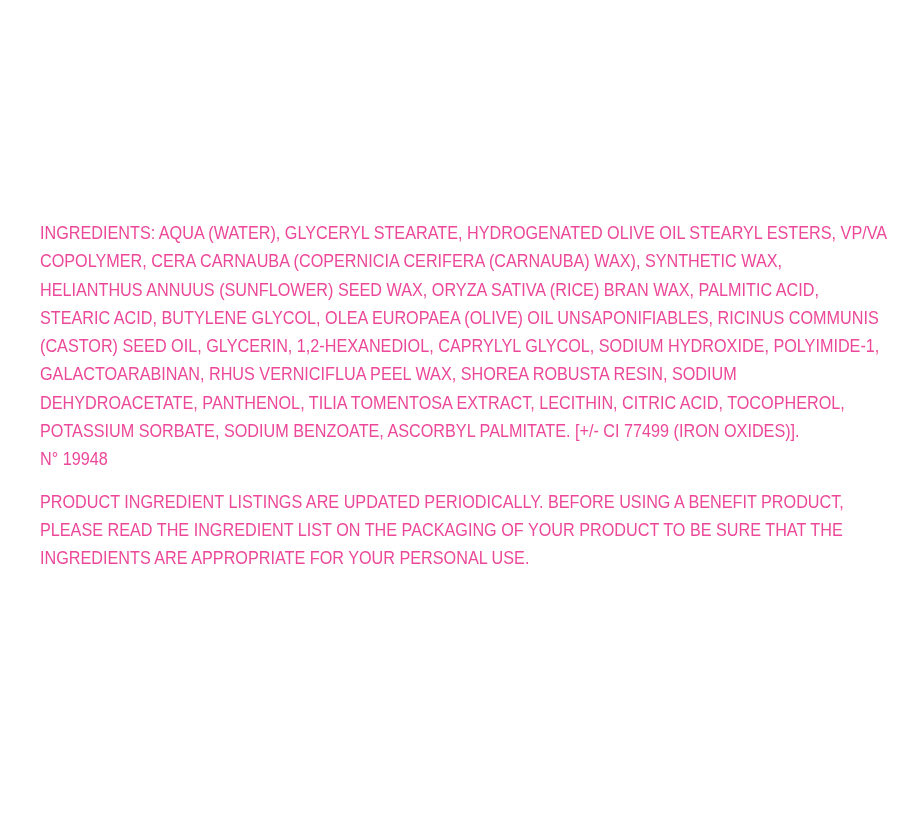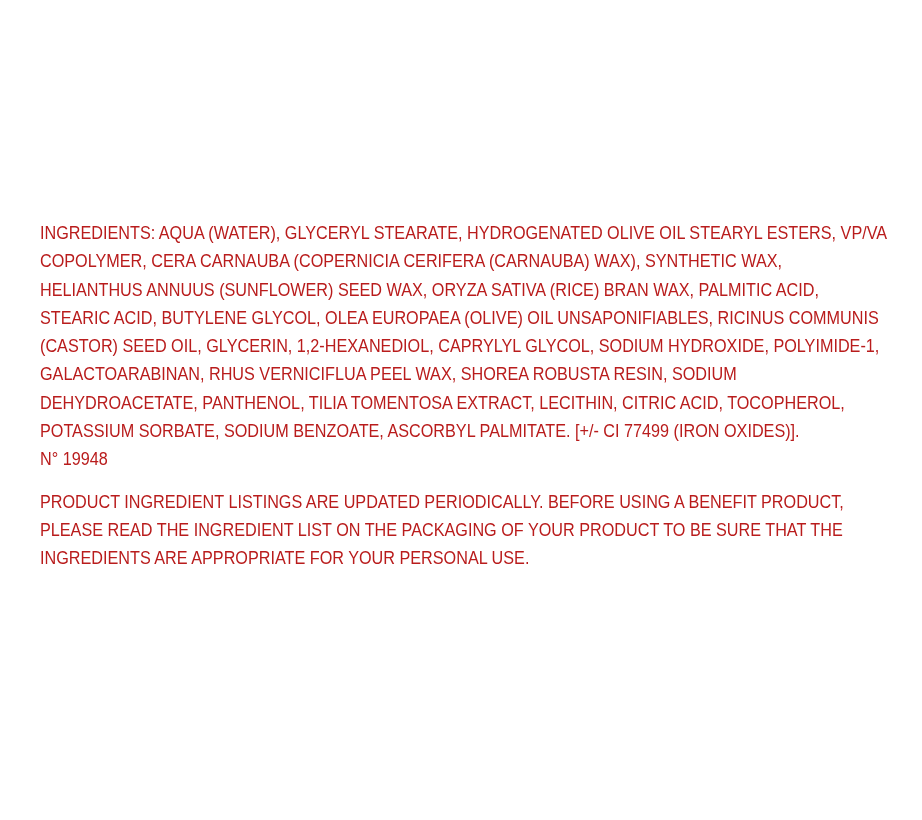--- a/index.html
+++ b/index.html
@@ -9,21 +9,21 @@
   body {
     width: 922px;
     height: 820px;
     background: #ffffff;
     overflow: hidden;
     font-family: "Liberation Sans", sans-serif;
   }
   .document {
     position: relative;
     padding: 219px 13px 0 40px;
-    color: #b91c1c;
+    color: #ec4899;
   }
   
   .condense {
     transform: scaleX(0.9);
     transform-origin: 0 0;
     width: 980px;
   }
   .para {
     font-size: 18px;
     line-height: 28.3px;

